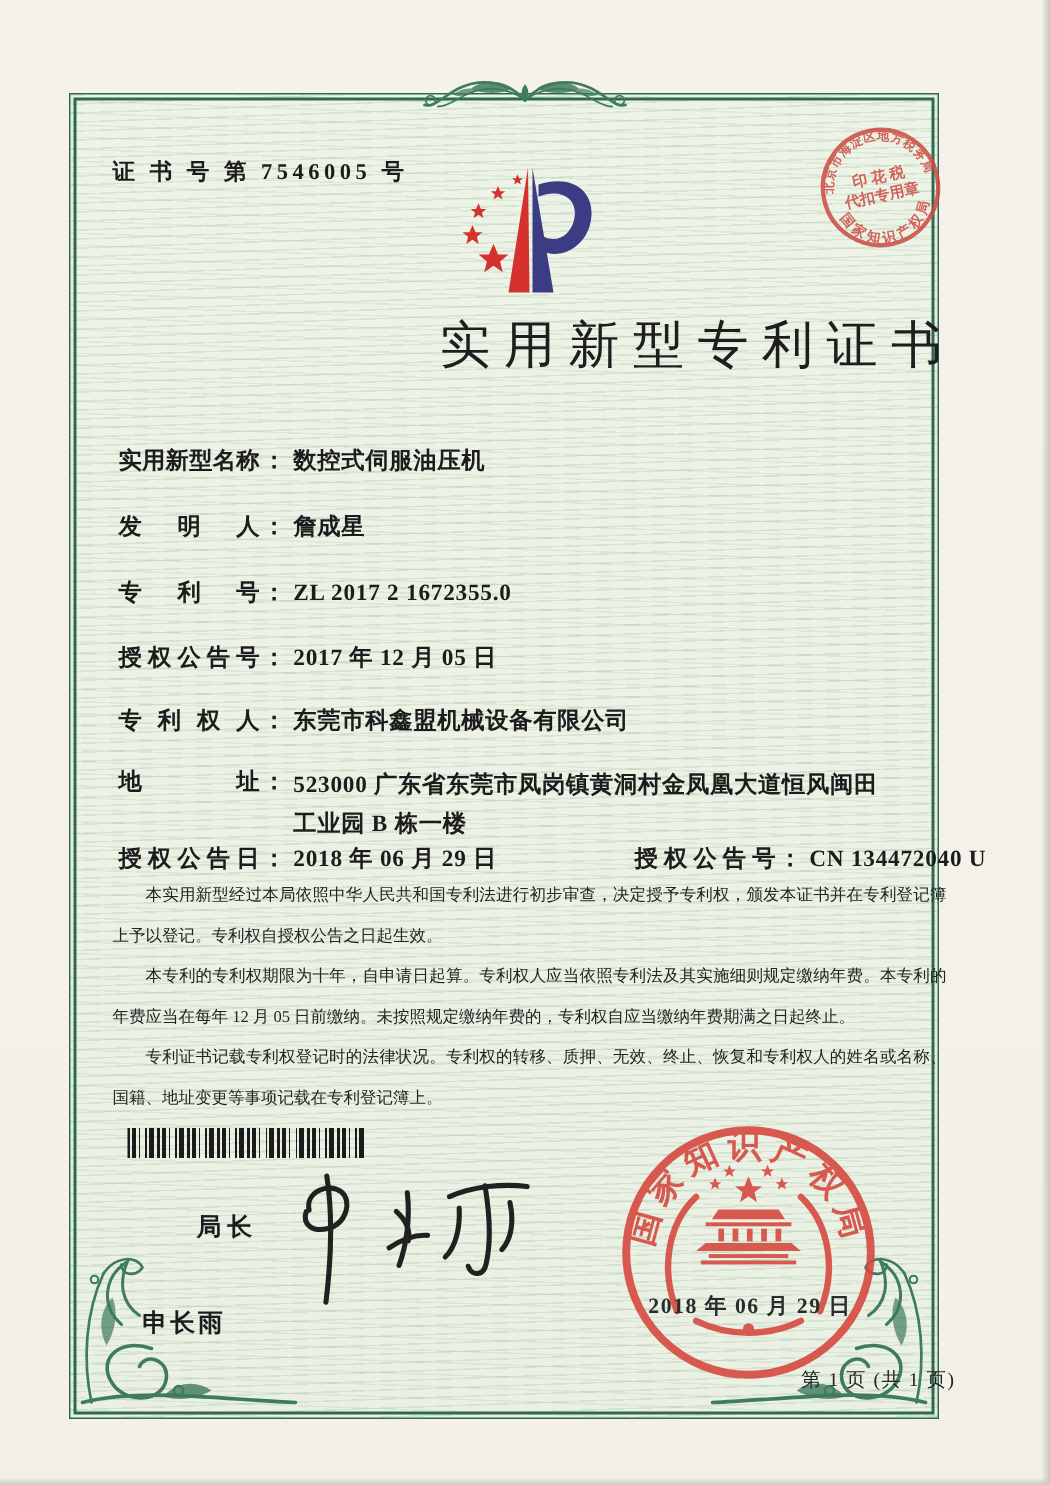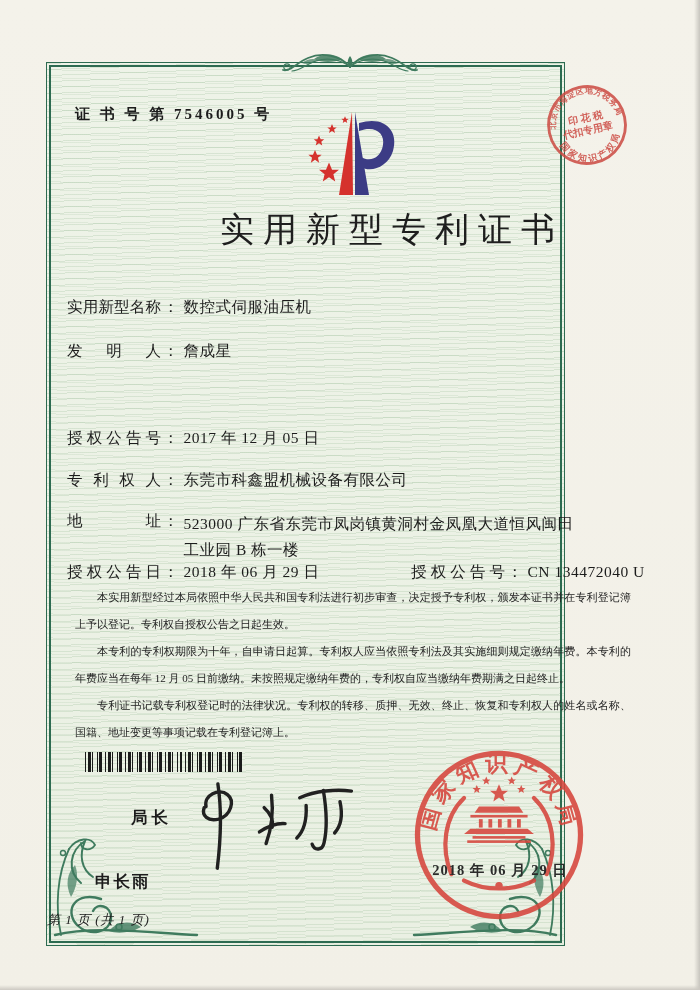--- a/index.html
+++ b/index.html
@@ -8,44 +8,44 @@
 
   .page { position:relative; width:700px; height:990px;
           background:linear-gradient(180deg,#f4f2ea 0%,#f2f0e7 100%); }
 
   .edge-r { position:absolute; right:0; top:0; width:6px; height:100%;
             background:linear-gradient(90deg,rgba(0,0,0,0),#c7c5be); }
   .edge-b { position:absolute; left:0; bottom:0; width:100%; height:5px;
             background:linear-gradient(180deg,rgba(0,0,0,0),#ccc9c2); }
 
   
-  .cert { position:absolute; left:46px; top:62px; width:519px; height:884px;
+  .cert { position:absolute; left:46px; top:62px; width:580px; height:884px;
           border:1.5px solid #2d6b51;
           background:
             repeating-linear-gradient(178deg, rgba(125,170,125,.20) 0 1px, rgba(0,0,0,0) 1px 6px),
             repeating-linear-gradient(182deg, rgba(125,170,125,.14) 0 1px, rgba(0,0,0,0) 1px 8px),
-            linear-gradient(180deg,#eef3e8 0%,#eaf0e3 100%); }
+            linear-gradient(180deg,#eef3e8 0%,#eaf0e3 100%); padding-left: 12px; }
   .cert::before { content:""; position:absolute; inset:2px;
           border:2.5px solid #2d6b51; pointer-events:none; }
 
   .orn-top { position:absolute; left:233px; top:-13px; }
   .orn-bl  { position:absolute; left:2px;  bottom:2px; }
   .orn-br  { position:absolute; right:2px; bottom:2px; transform:scaleX(-1); }
 
   .cert-no { position:absolute; left:28px; top:42px;
              font-size:15px; font-weight:600; letter-spacing:3px; }
 
   .logo { position:absolute; left:242px; top:46px; }
 
   .title { position:absolute; top:144px; width:100%; text-align:right;
            font-size:34px; font-weight:400; letter-spacing:9px; color:#1e1e1e;
            text-indent:9px; }
 
-  .row { position:absolute; left:20px; width:560px;
-         font-size:15.5px; font-weight:400; white-space:nowrap; }
+  .row { position:absolute; left:32px; width:560px;
+         font-size:15.5px; font-weight:700; white-space:nowrap; }
   .lab { display:inline-block; width:94px; text-align:justify; text-align-last:justify;
          vertical-align:top; }
   .colon { margin:0 5px 0 2px; }
   .val { letter-spacing:.5px; }
   .val-addr { display:inline-block; width:392px; white-space:normal;
               vertical-align:top; line-height:26px; letter-spacing:.5px; }
   .grp2 { position:absolute; left:344px; top:0; }
 
   .paras { position:absolute; left:28px; top:521px; width:556px; }
   .paras p { font-size:11px; line-height:27px; text-indent:2em;
@@ -62,22 +62,22 @@
   .sig-title { position:absolute; left:48px; top:744px; font-size:16.5px; font-weight:600; letter-spacing:4px;margin-left:36px; }
   .sig-name  { position:absolute; left:48px; top:777px; font-size:16.5px; font-weight:700; letter-spacing:2px;margin-top:31px; }
   .sig-hand  { position:absolute; left:125px; top:710px; transform:rotate(-3deg); }
 
   .seal { position:absolute; left:362px; top:682px; opacity:.88; }
   .seal-date { position:absolute; left:372px; top:798px; width:162px; text-align:center;
                font-size:14.5px; font-weight:600; letter-spacing:1px; color:#2b2b2b; }
 
   .stamp { position:absolute; left:492px; top:14px; transform:rotate(-12deg); opacity:.85; }
 
-  .footer { position:absolute; top:848px; width:100%; text-align:left;
-            font-size:13px; letter-spacing:1px; color:#222;font-style:italic; }
+  .footer { position:absolute; top:848px; width:100%; text-align:right;
+            font-size:13px; letter-spacing:1px; color:#222; }
 </style>
 </head>
 <body>
 
 <svg width="0" height="0" style="position:absolute" aria-hidden="true">
   <defs>
     <path id="star" d="M0,-10 L2.9,-3.1 L9.5,-3.1 L4.2,1.2 L5.9,8.1 L0,4 L-5.9,8.1 L-4.2,1.2 L-9.5,-3.1 L-2.9,-3.1 Z"></path>
     <g id="flourish" fill="none" stroke="#3f7b5e" stroke-linecap="round">
       <path d="M6,112 C45,102 100,110 148,112" stroke-width="2.4"></path>
       <path d="M60,108 C68,98 82,97 92,104 C82,110 68,111 60,108 Z" fill="#3f7b5e" stroke="none" opacity=".8"></path>
@@ -128,20 +128,23 @@
       <use href="#star" fill="#d5322d" transform="translate(56,11) scale(0.38)"></use>
     </svg>
 
     <div class="title">实用新型专利证书</div>
 
     <div class="row" style="top:234px">
       <span class="lab">实用新型名称</span><span class="colon">：</span><span class="val">数控式伺服油压机</span>
     </div>
     <div class="row" style="top:278px">
       <span class="lab">发明人</span><span class="colon">：</span><span class="val">詹成星</span>
+    </div>
+    <div class="row" style="top:322px">
+      <span class="lab">专利号</span><span class="colon">：</span><span class="val">ZL 2017 2 1672355.0</span>
     </div>
     <div class="row" style="top:365px">
       <span class="lab">授权公告号</span><span class="colon">：</span><span class="val">2017 年 12 月 05 日</span>
     </div>
     <div class="row" style="top:407px">
       <span class="lab">专利权人</span><span class="colon">：</span><span class="val">东莞市科鑫盟机械设备有限公司</span>
     </div>
     <div class="row" style="top:448px">
       <span class="lab">地址</span><span class="colon">：</span><span class="val-addr">523000 广东省东莞市凤岗镇黄洞村金凤凰大道恒风闽田工业园 B 栋一楼</span>
     </div>

